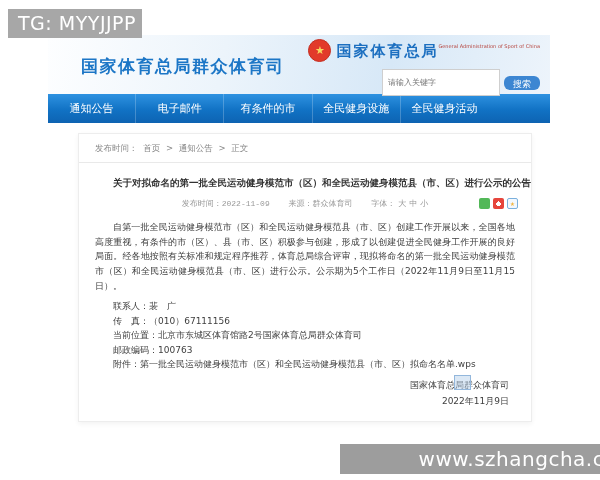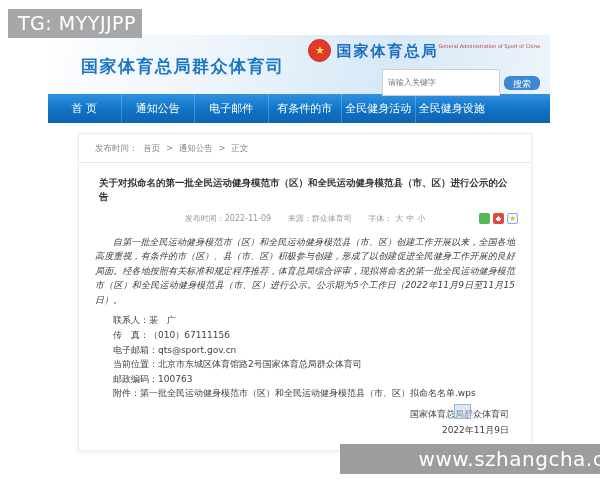--- a/index.html
+++ b/index.html
@@ -56,39 +56,39 @@
   
   .content{
     position:absolute;left:78px;top:133px;width:454px;box-sizing:border-box;
     background:#fff;border:1px solid #ededed;box-shadow:0 2px 5px rgba(0,0,0,.05);
     padding-bottom:12px;z-index:5;
   }
   .crumbs{padding:9px 16px 7px;font-size:8.5px;color:#888;border-bottom:1px solid #e9e9e9;}
   .crumbs span{margin-right:3px;}
   .crumb-link{cursor:pointer;}
   .art-title{
-    margin:13px 20px 0;text-align:left;font-size:9.5px;font-weight:bold;
+    margin:13px 0 0;text-align:right;font-size:9.5px;font-weight:bold;
     color:#333;line-height:1.5;
   }
-  .meta{position:relative;margin-top:8px;text-align:center;font-size:8px;color:#999;height:13px;}
+  .meta{position:relative;margin-top:8px;text-align:center;font-size:8px;color:#999;height:13px;font-family:Liberation Mono, monospace;}
   .meta .mgap{margin-left:14px;}
   .font-opt{margin-left:3px;cursor:pointer;}
   .share{position:absolute;right:13px;top:0;display:flex;gap:3px;}
   .s-icon{
     width:11px;height:11px;border-radius:2px;box-sizing:border-box;cursor:pointer;
     font-size:7px;line-height:11px;text-align:center;color:#fff;
   }
   .s-wechat{background:#52b858 radial-gradient(circle at 42% 45%,#ffffff 0 26%,rgba(255,255,255,0) 27%),
             #52b858 radial-gradient(circle at 68% 62%,#ffffff 0 18%,rgba(255,255,255,0) 19%);background-color:#52b858;}
   .s-weibo{background:#e6453c radial-gradient(circle at 50% 52%,#ffffff 0 28%,rgba(255,255,255,0) 29%);background-color:#e6453c;}
   .s-star{background:#f2f8ff;border:1px solid #7ab0dd;color:#f4b63f;font-size:8px;line-height:9px;}
   .body-text{
     margin:9px 16px 0;font-size:9px;color:#404040;line-height:1.62;text-align:justify;
   }
-  .body-text p{margin:0 0 6px;text-indent:2em;font-style:italic;}
+  .body-text p{margin:0 0 6px;text-indent:2em;}
   .contact-line{text-indent:2em;line-height:1.62;}
   .attach-name{cursor:pointer;}
   .sig{margin:5px 22px 0;text-align:right;font-size:9px;color:#404040;line-height:1.8;}
   .sig-org{position:relative;display:inline-block;}
   .stamp{
     position:absolute;left:44%;top:-2px;width:15px;height:13px;
     background:rgba(183,209,236,.5);border:1px solid #93b7dc;
   }
   
   .site-wm{
@@ -112,26 +112,25 @@
         <span class="logo-cn">国家体育总局</span>
         <span class="logo-en">General Administration of Sport of China</span>
       </div>
     </div>
     <div class="search-row">
       <input class="search-input" type="text" placeholder="请输入关键字" style="">
       <button class="search-btn">搜索</button>
     </div>
   </div>
   <div class="nav">
-    <div class="nav-item">首 页</div>
     <div class="nav-item">通知公告</div>
     <div class="nav-item">电子邮件</div>
     <div class="nav-item">有条件的市</div>
+    <div class="nav-item">全民健身设施</div>
     <div class="nav-item">全民健身活动</div>
-    <div class="nav-item">全民健身设施</div>
   </div>
 </div>
 
 <div class="content">
   <div class="crumbs">
     <span>发布时间：</span>
     <span class="crumb-link">首页</span>
     <span>&gt;</span>
     <span class="crumb-link">通知公告</span>
     <span>&gt;</span>
@@ -148,21 +147,20 @@
       <span class="s-icon s-wechat"></span>
       <span class="s-icon s-weibo"></span>
       <span class="s-icon s-star">★</span>
     </span>
   </div>
 
   <div class="body-text">
     <p>自第一批全民运动健身模范市（区）和全民运动健身模范县（市、区）创建工作开展以来，全国各地高度重视，有条件的市（区）、县（市、区）积极参与创建，形成了以创建促进全民健身工作开展的良好局面。经各地按照有关标准和规定程序推荐，体育总局综合评审，现拟将命名的第一批全民运动健身模范市（区）和全民运动健身模范县（市、区）进行公示。公示期为5个工作日（2022年11月9日至11月15日）。</p>
     <div class="contact-line">联系人：裴　广</div>
     <div class="contact-line">传　真：（010）67111156</div>
-    <div class="contact-line">电子邮箱：qts@sport.gov.cn</div>
     <div class="contact-line">当前位置：北京市东城区体育馆路2号国家体育总局群众体育司</div>
     <div class="contact-line">邮政编码：100763</div>
     <div class="contact-line">
       <span>附件：</span><span class="attach-name">第一批全民运动健身模范市（区）和全民运动健身模范县（市、区）拟命名名单.wps</span>
     </div>
   </div>
 
   <div class="sig">
     <div class="sig-org">
       <span>国家体育总局群众体育司</span>

